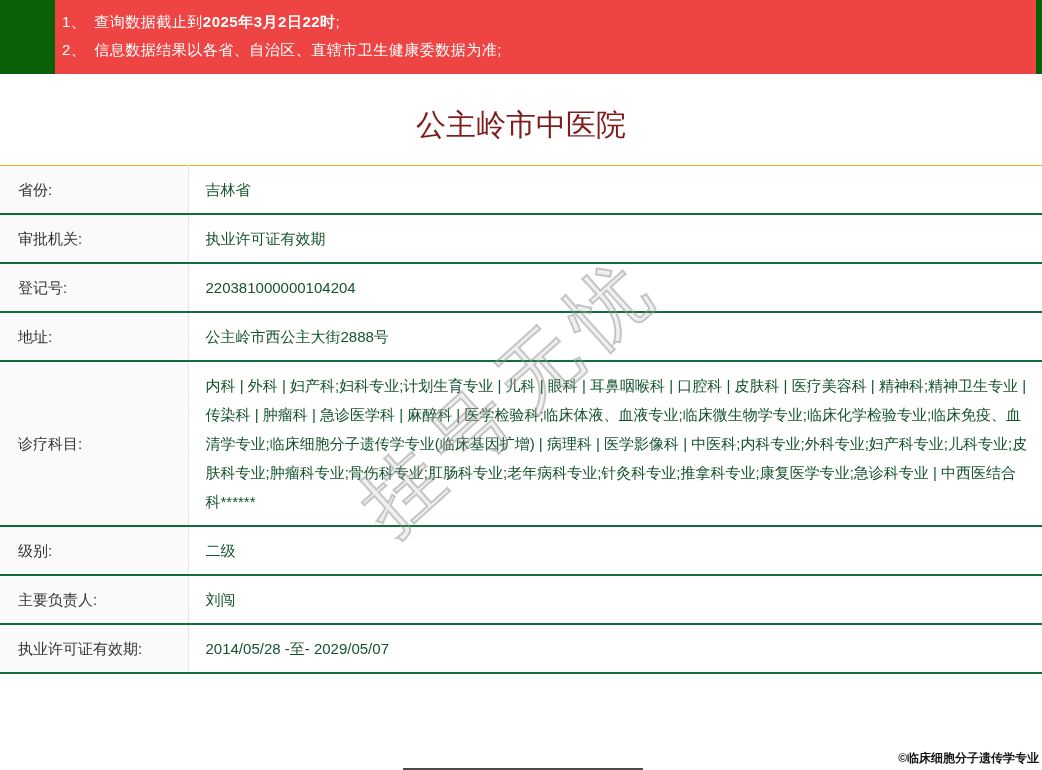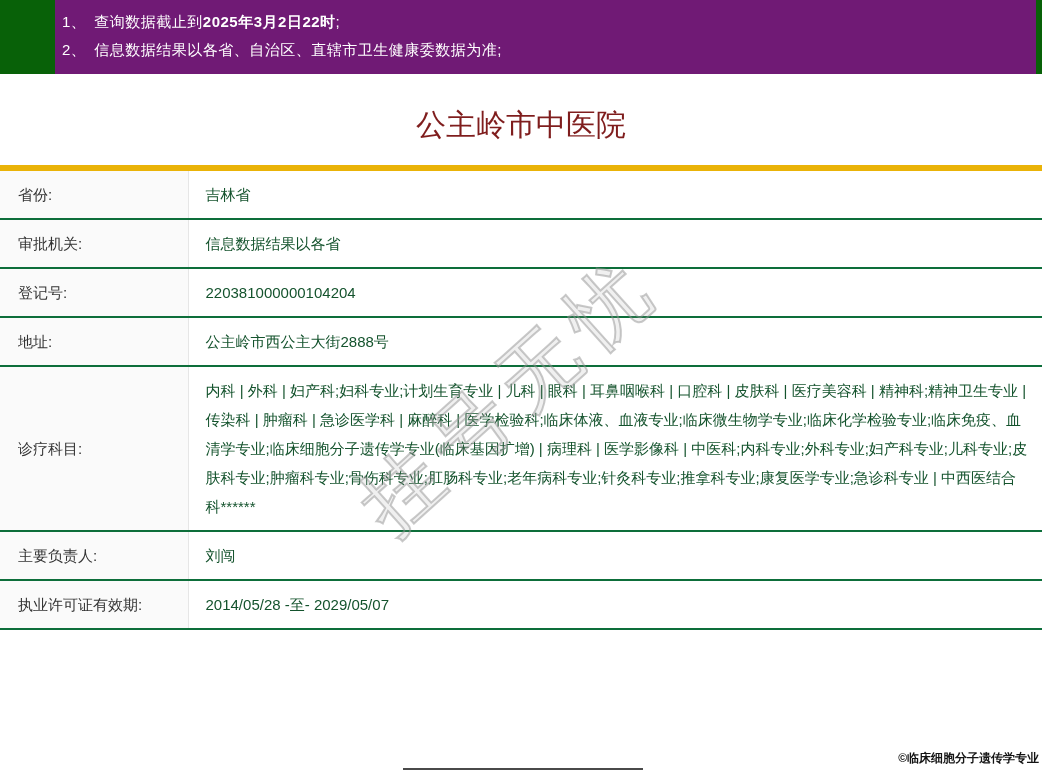--- a/index.html
+++ b/index.html
@@ -3,32 +3,32 @@
 <meta charset="utf-8">
 <style>
   * { box-sizing: border-box; }
   html,body { margin:0; padding:0; }
   body {
     width:1042px; height:770px; position:relative; overflow:hidden;
     background:#ffffff; font-family:"Liberation Sans","DejaVu Sans",sans-serif;
   }
 
   
-  .banner { position:relative; background:#701a75; color:#ffffff; padding:8px 0 10px 0; }
+  .banner { position:relative; background:#ef4444; color:#ffffff; padding:8px 0 10px 0; }
   .banner-accent-left  { position:absolute; left:0; top:0; bottom:0; width:55px; background:#086108; }
   .banner-accent-right { position:absolute; right:0; top:0; bottom:0; width:6px;  background:#086108; }
   .notice { position:relative; margin-left:62px; font-size:15px; line-height:28px; letter-spacing:.5px; }
   .notice .num { margin-right:8px; }
   .notice b { font-weight:bold; }
 
   
   .page-title { text-align:center; font-size:30px; font-weight:400; color:#7f1d1d; margin:31px 0 19px 0; }
 
   
-  table.info { width:100%; border-collapse:collapse; border-top:6px solid #eab308; }
+  table.info { width:100%; border-collapse:collapse; border-top:1px solid #eab308; }
   table.info td { border-bottom:2px solid #0d6e3a; font-size:15px; vertical-align:middle; }
   td.cell-label {
     width:188px; background:#fafafa; color:#333;
     border-right:1px solid #e6e6e6; padding:9px 10px 9px 18px; line-height:29px;
   }
   td.cell-value { color:#14532d; padding:9px 14px 9px 17px; line-height:29px; }
 
   
   .watermark {
     position:absolute; left:295px; top:340px; width:430px; height:110px;
@@ -58,33 +58,37 @@
 <div class="watermark">挂号无忧</div>
 
 <table class="info">
   <tbody>
     <tr>
       <td class="cell-label">省份:</td>
       <td class="cell-value">吉林省</td>
     </tr>
     <tr>
       <td class="cell-label">审批机关:</td>
-      <td class="cell-value">信息数据结果以各省</td>
+      <td class="cell-value">执业许可证有效期</td>
     </tr>
     <tr>
       <td class="cell-label">登记号:</td>
       <td class="cell-value">220381000000104204</td>
     </tr>
     <tr>
       <td class="cell-label">地址:</td>
       <td class="cell-value">公主岭市西公主大街2888号</td>
     </tr>
     <tr>
       <td class="cell-label">诊疗科目:</td>
       <td class="cell-value">内科 | 外科 | 妇产科;妇科专业;计划生育专业 | 儿科 | 眼科 | 耳鼻咽喉科 | 口腔科 | 皮肤科 | 医疗美容科 | 精神科;精神卫生专业 | 传染科 | 肿瘤科 | 急诊医学科 | 麻醉科 | 医学检验科;临床体液、血液专业;临床微生物学专业;临床化学检验专业;临床免疫、血清学专业;临床细胞分子遗传学专业(临床基因扩增) | 病理科 | 医学影像科 | 中医科;内科专业;外科专业;妇产科专业;儿科专业;皮肤科专业;肿瘤科专业;骨伤科专业;肛肠科专业;老年病科专业;针灸科专业;推拿科专业;康复医学专业;急诊科专业 | 中西医结合科******</td>
+    </tr>
+    <tr>
+      <td class="cell-label">级别:</td>
+      <td class="cell-value">二级</td>
     </tr>
     <tr>
       <td class="cell-label">主要负责人:</td>
       <td class="cell-value">刘闯</td>
     </tr>
     <tr>
       <td class="cell-label">执业许可证有效期:</td>
       <td class="cell-value">2014/05/28 -至- 2029/05/07</td>
     </tr>
   </tbody>

